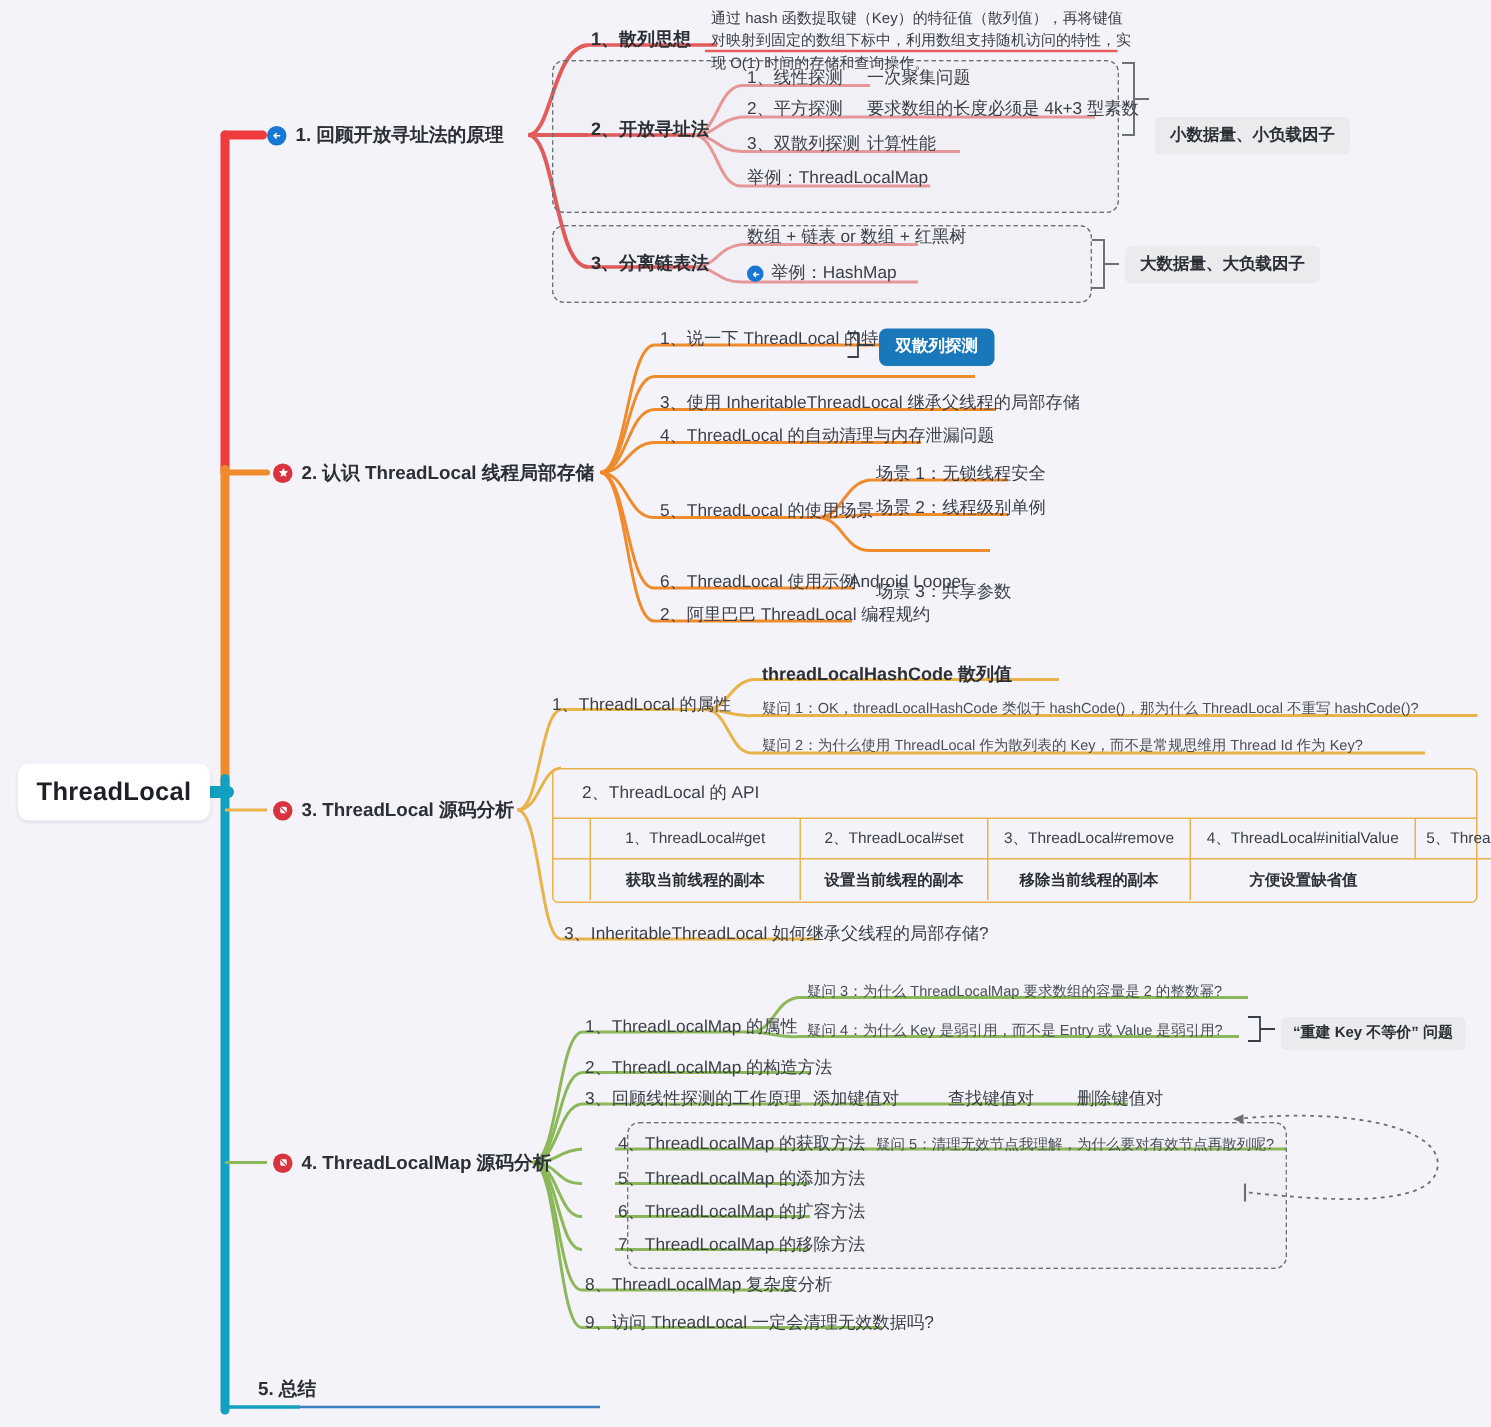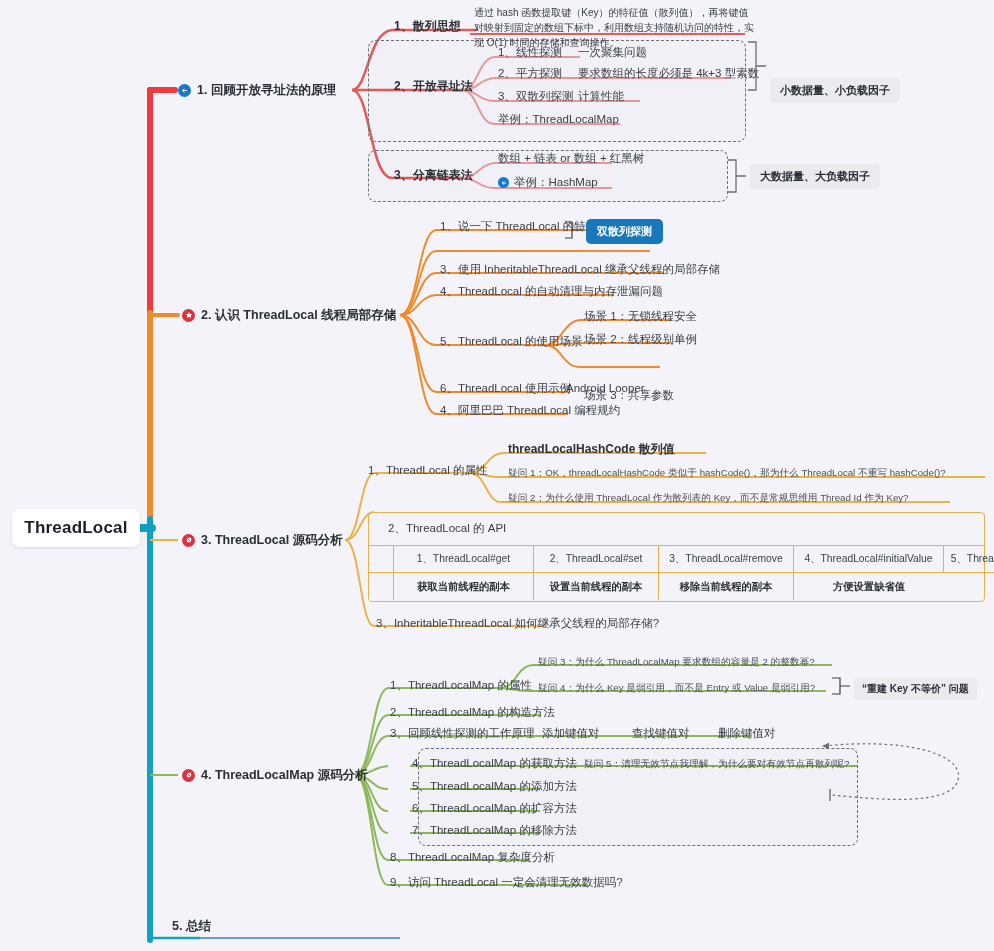--- a/index.html
+++ b/index.html
@@ -326,21 +326,21 @@
   <div class="node leaf" style="left:584px; top:356px;margin-top:32px;">
     <span>场景 3：共享参数</span>
   </div>
   <div class="node leaf" style="left:440px; top:381px;">
     <span>6、ThreadLocal 使用示例</span>
   </div>
   <div class="node leaf" style="left:566px; top:381px;">
     <span>Android Looper</span>
   </div>
   <div class="node leaf" style="left:440px; top:403px;">
-    <span>4、阿里巴巴 ThreadLocal 编程规约</span>
+    <span>2、阿里巴巴 ThreadLocal 编程规约</span>
   </div>
 
   <div class="node l1" style="left:182px; top:532px;">
     <span class="ico ico-red">
       <svg width="8" height="8" viewBox="0 0 10 10">
           <rect x="2.3" y="2.3" width="5.4" height="5.4" rx="1.2" fill="#fff"></rect>
           <path d="M2.6 2.6 L7.4 7.4" stroke="#d9333f" stroke-width="1.1"></path>
         </svg>
     </span>
     <span class="lbl">3. ThreadLocal 源码分析</span>

